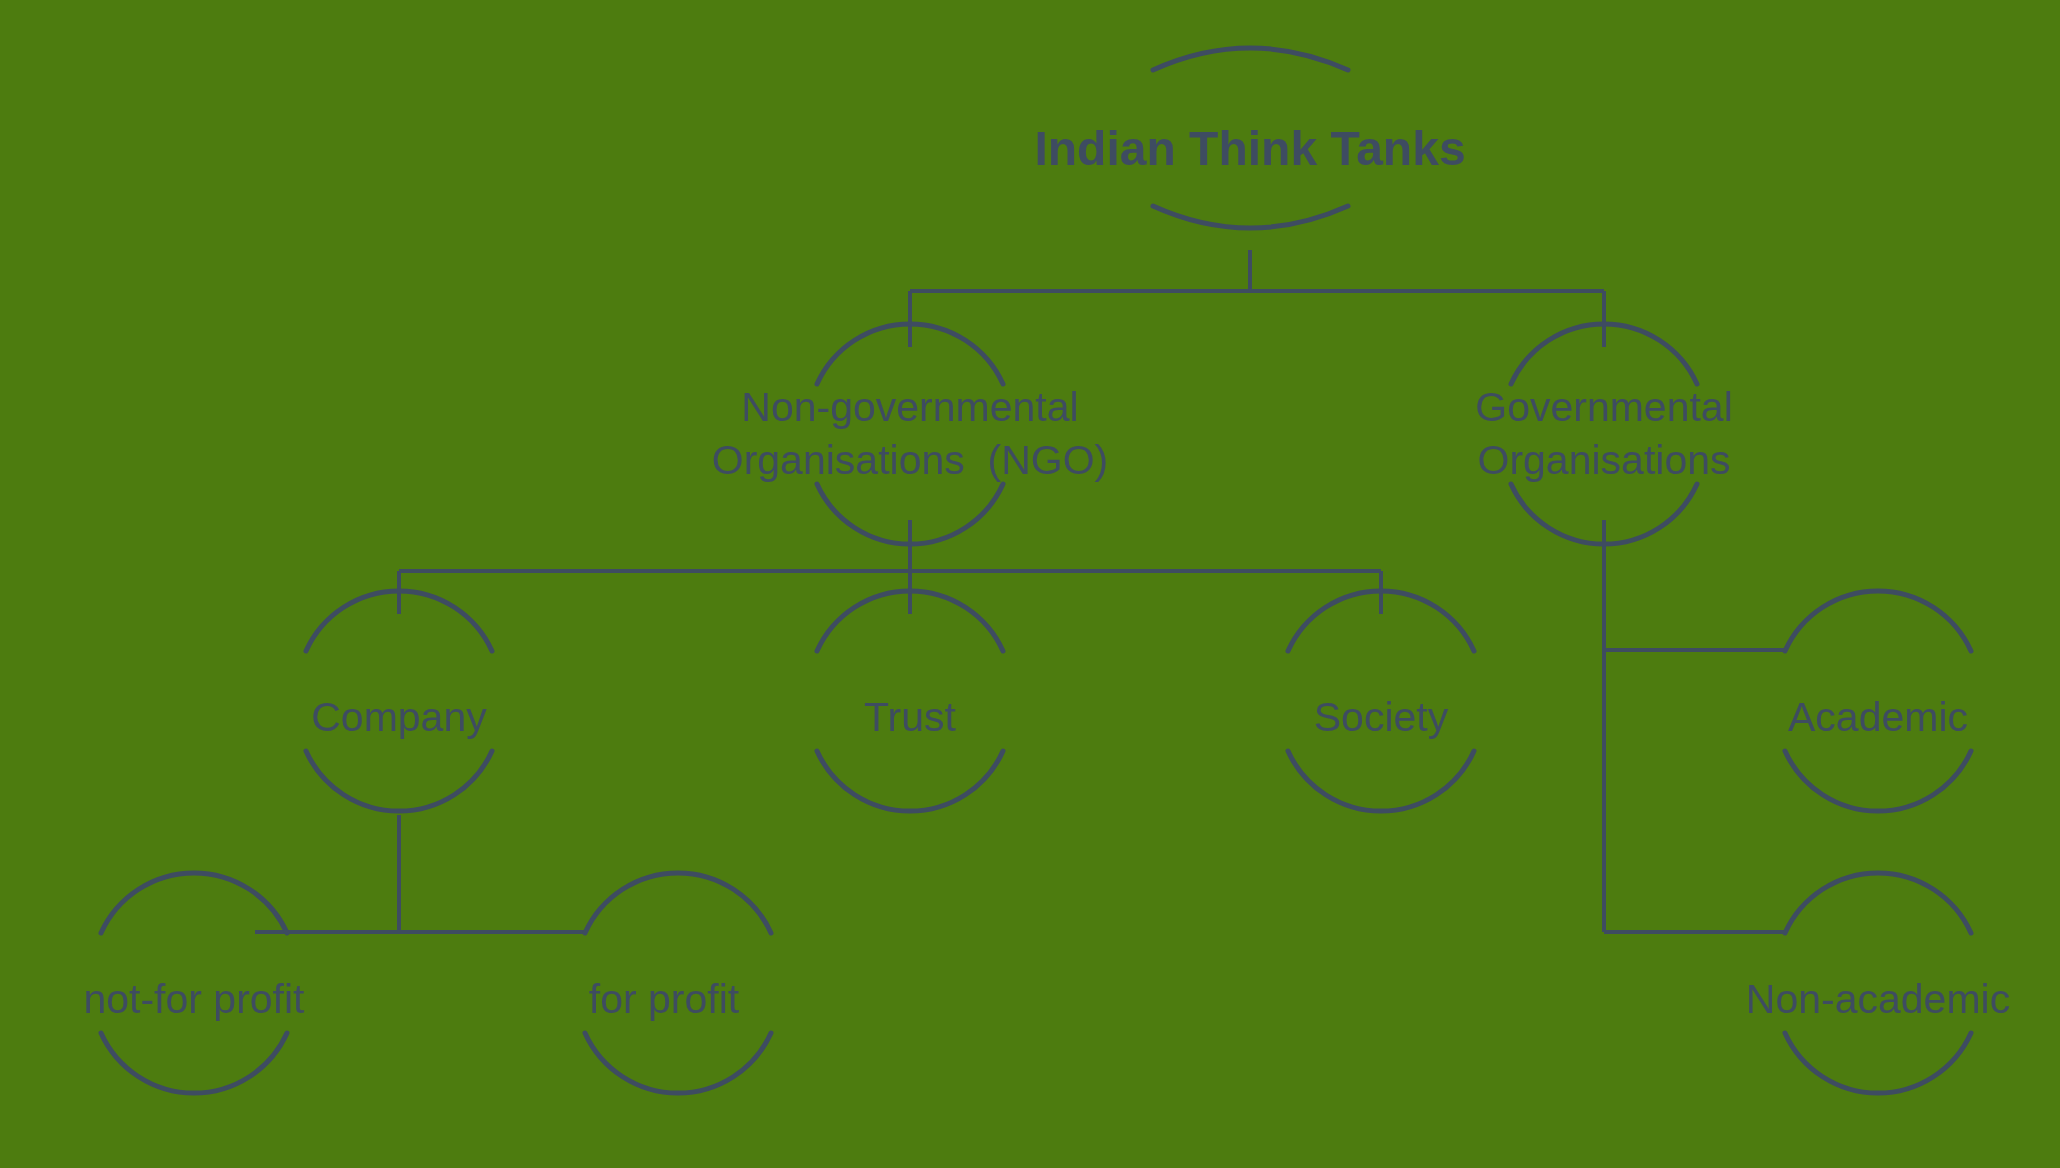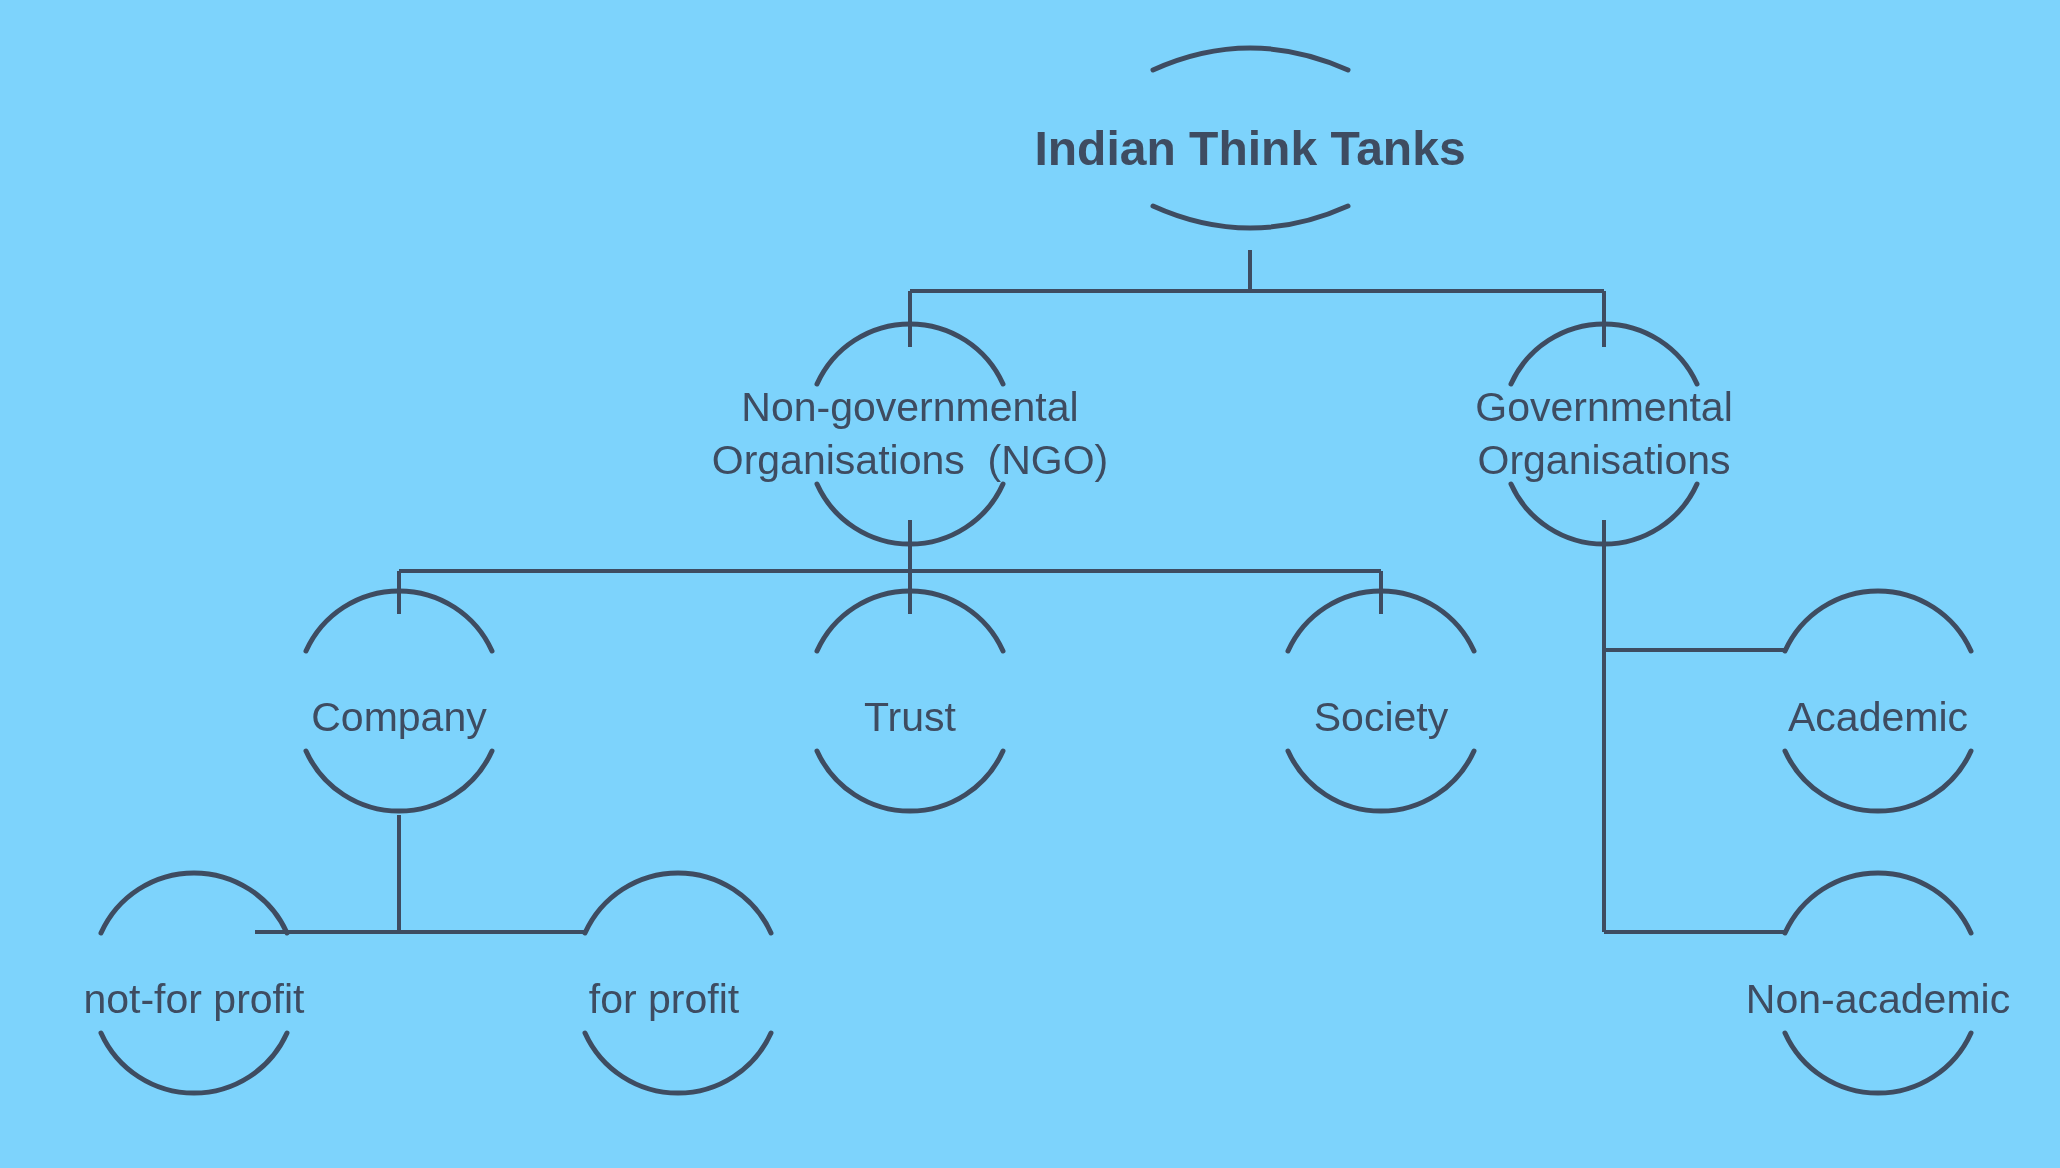--- a/index.html
+++ b/index.html
@@ -8,21 +8,21 @@
     padding: 0;
     background: #ffffff;
   }
   body {
     font-family: "Liberation Sans", sans-serif;
   }
   #stage {
     position: relative;
     width: 2060px;
     height: 1168px;
-    background: #7dd3fc;
+    background: #4d7c0f;
     overflow: hidden;
   }
   #diagram-svg {
     position: absolute;
     left: 0;
     top: 0;
     width: 2060px;
     height: 1168px;
     display: block;
   }

